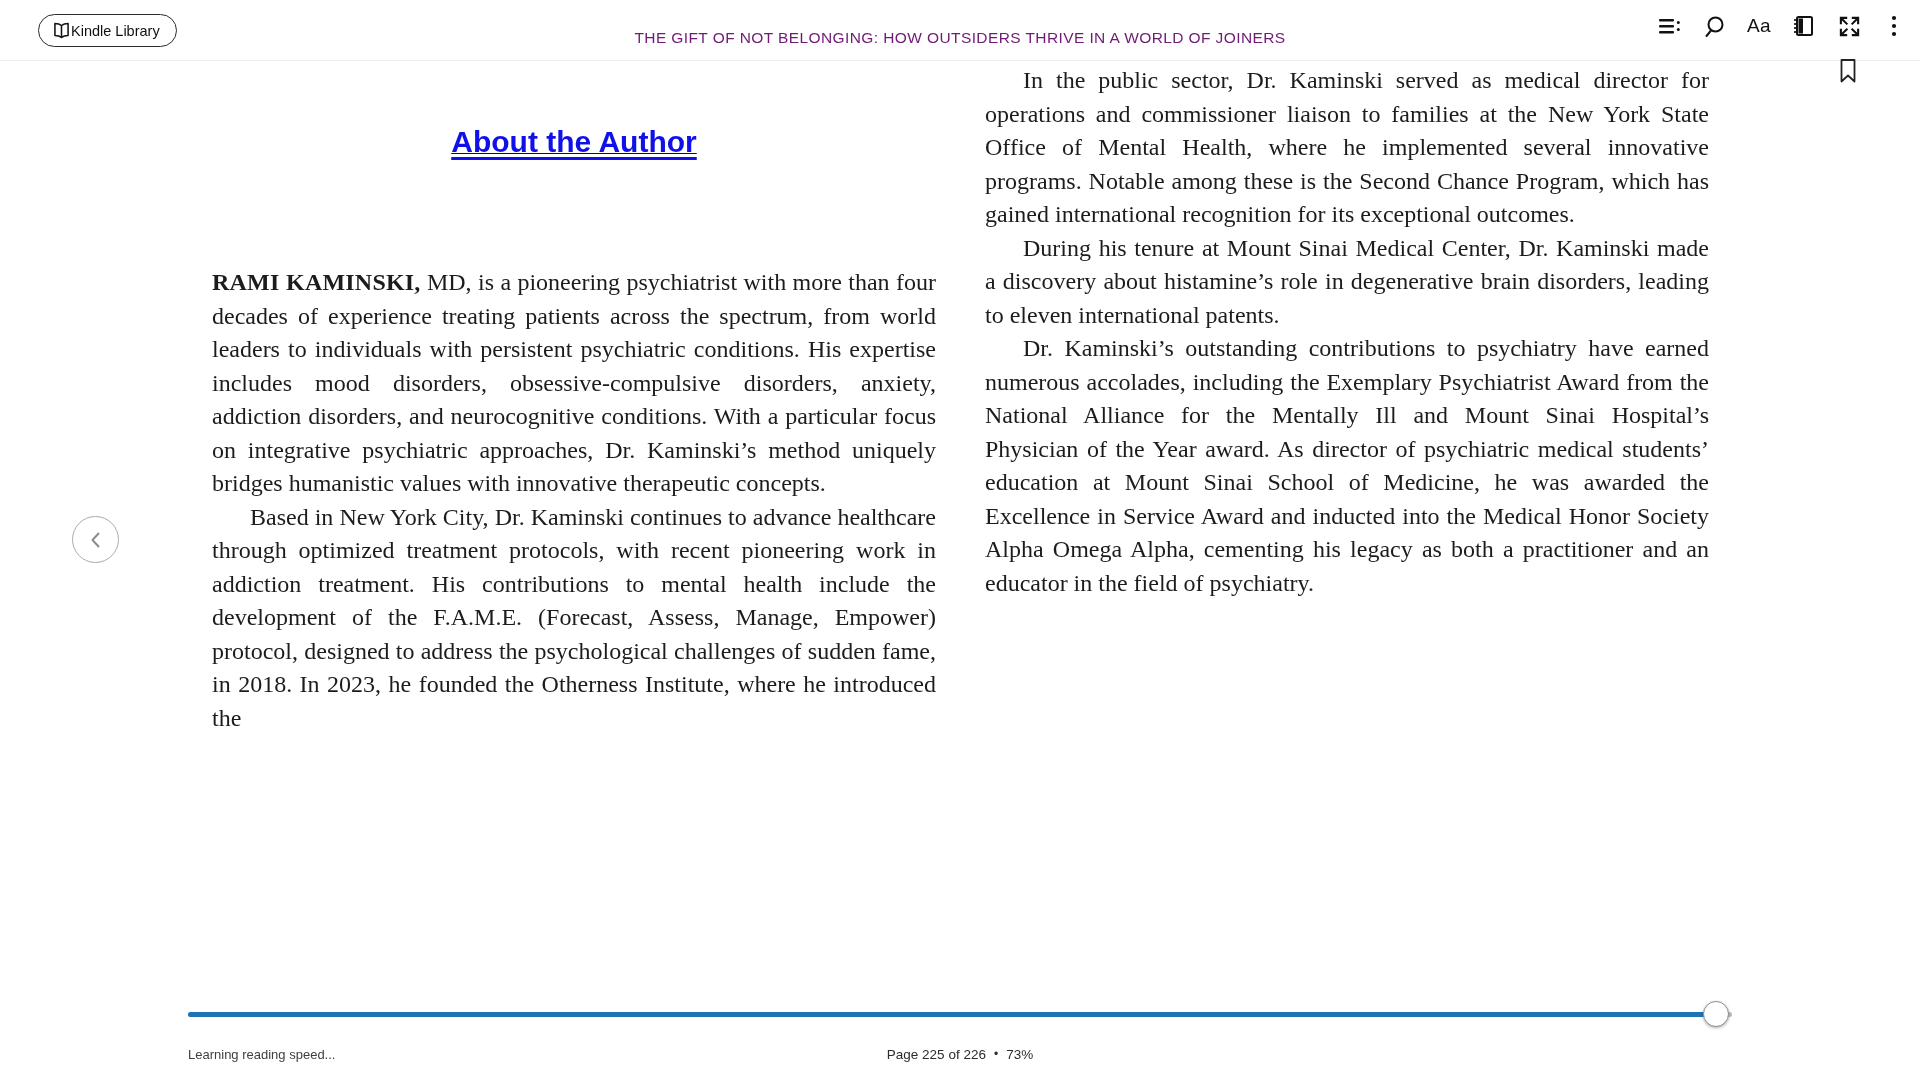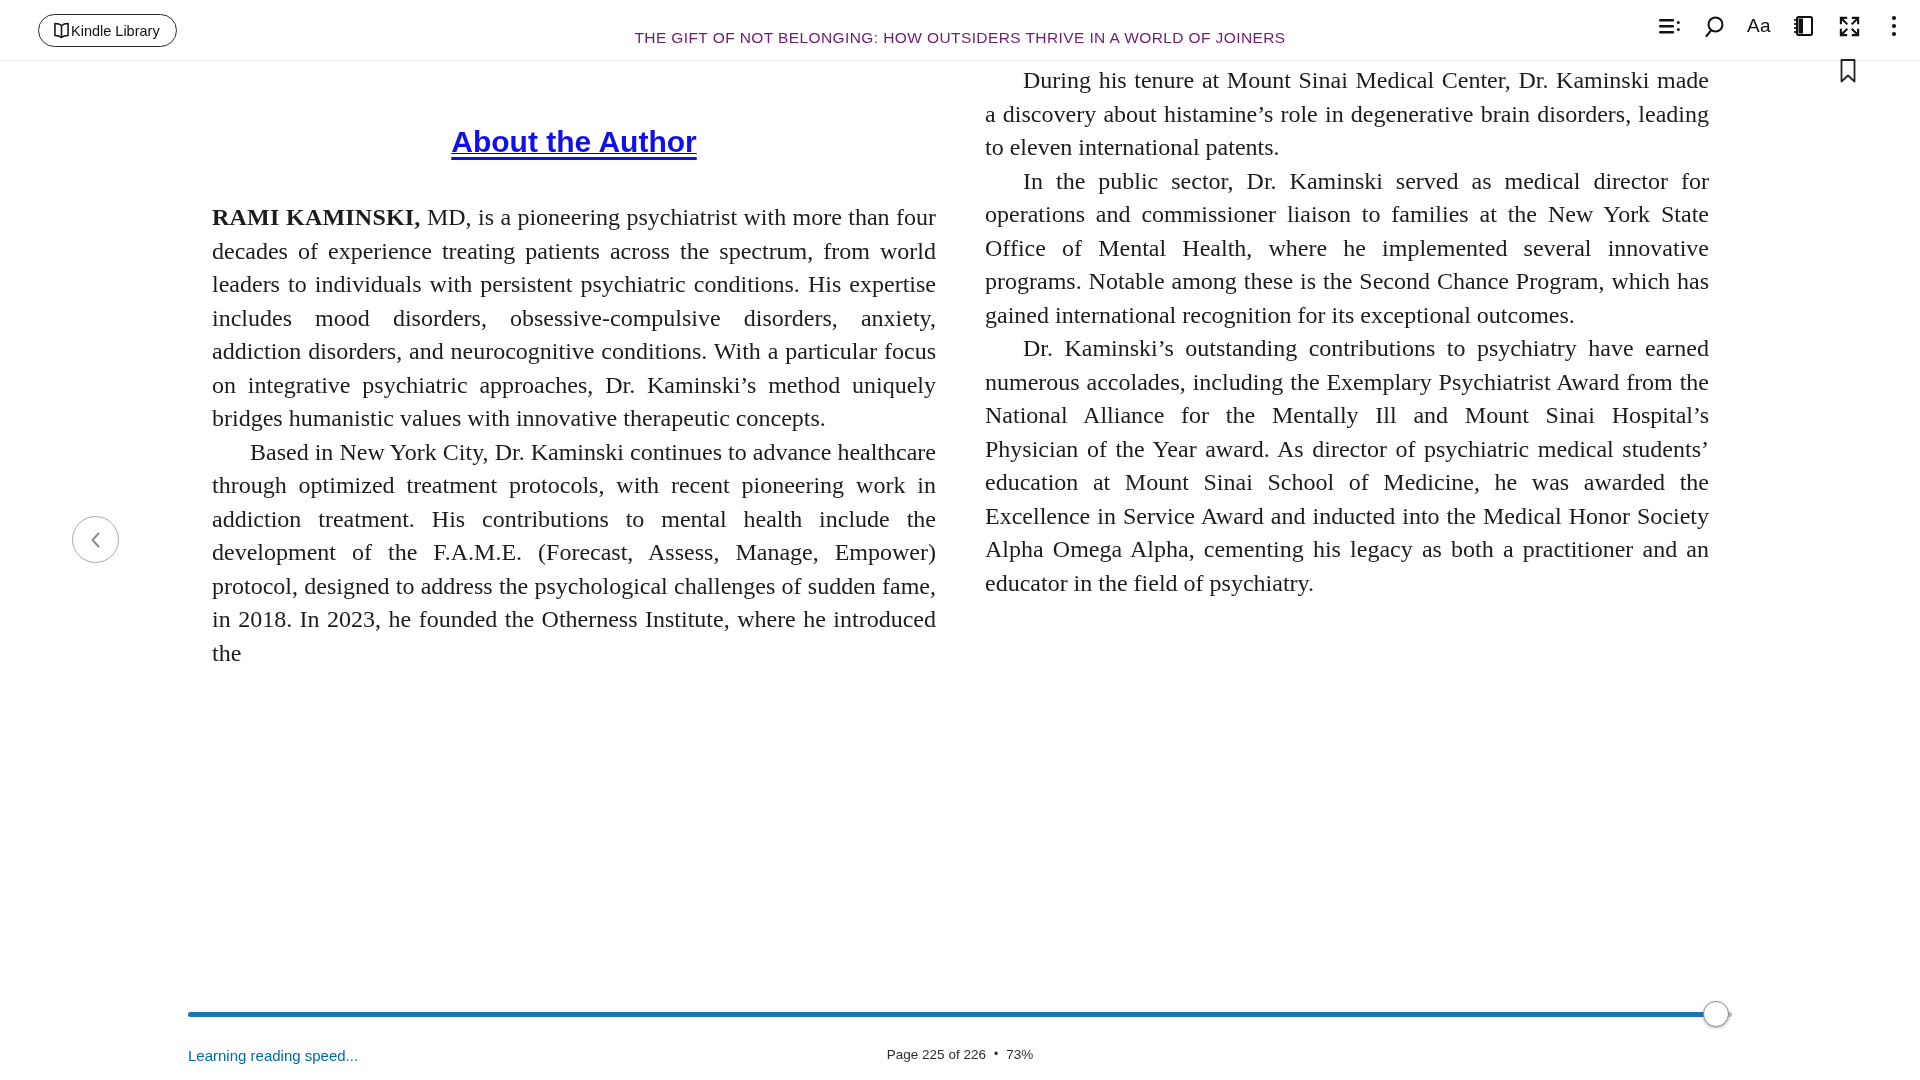--- a/index.html
+++ b/index.html
@@ -52,21 +52,21 @@
   
   .col { position: absolute; width: 724px; }
   .col-left  { left: 212px; top: 62px; }
   .col-right { left: 985px; top: 64px; }
   .heading-wrap { margin-top: 63px; text-align: center; text-decoration: underline; }
   .heading-link {
     font-family: "Liberation Sans", sans-serif;
     font-size: 30px; font-weight: 700; color: #1010e8;
     text-decoration: underline; text-underline-offset: 5px; cursor: pointer;
   }
-  .paras-left { margin-top: 42px; }
+  .paras-left { margin-top: 107px; }
   .book p {
     font-family: "Liberation Serif", serif;
     font-size: 24px; line-height: 33.5px; text-align: justify;
     color: #1c1c1c;
   }
   .book p.indent { text-indent: 38px; }
   .lead-bold { font-weight: 700; letter-spacing: 0.2px; }
 
   
   .progress-track {
@@ -74,21 +74,21 @@
     background: #bdbdbd; border-radius: 3px; cursor: pointer;
   }
   .progress-fill { height: 100%; width: 98.3%; background: #1e73b4; border-radius: 3px; }
   .progress-handle {
     position: absolute; left: 1703px; top: 1001px; width: 26px; height: 26px;
     border-radius: 50%; background: #fff; border: 1px solid #8f8f8f;
     box-shadow: 0 1px 3px rgba(0,0,0,0.3); cursor: grab;
   }
   .footer-status {
     position: absolute; left: 188px; top: 1047px;
-    font-size: 15px; color: #0369a1;
+    font-size: 13px; color: #404040;
   }
   .footer-page {
     position: absolute; left: 0; right: 0; top: 1047px; text-align: center;
     font-size: 13.5px; color: #2c2c2c;
   }
   .footer-page .dot { display: inline-block; margin: 0 8px; font-size: 12px; vertical-align: 1px; }
 
   svg { display: block; }
 </style>
 </head>
@@ -178,22 +178,22 @@
   <div class="heading-wrap">
     <a class="heading-link">About the Author</a>
   </div>
   <div class="paras-left">
     <p><span class="lead-bold">RAMI KAMINSKI,</span><span> MD, is a pioneering psychiatrist with more than four decades of experience treating patients across the spectrum, from world leaders to individuals with persistent psychiatric conditions. His expertise includes mood disorders, obsessive-compulsive disorders, anxiety, addiction disorders, and neurocognitive conditions. With a particular focus on integrative psychiatric approaches, Dr. Kaminski’s method uniquely bridges humanistic values with innovative therapeutic concepts.</span></p>
     <p class="indent">Based in New York City, Dr. Kaminski continues to advance healthcare through optimized treatment protocols, with recent pioneering work in addiction treatment. His contributions to mental health include the development of the F.A.M.E. (Forecast, Assess, Manage, Empower) protocol, designed to address the psychological challenges of sudden fame, in 2018. In 2023, he founded the Otherness Institute, where he introduced the</p>
   </div>
 </div>
 
 <div class="col col-right book">
+  <p class="indent">In the public sector, Dr. Kaminski served as medical director for operations and commissioner liaison to families at the New York State Office of Mental Health, where he implemented several innovative programs. Notable among these is the Second Chance Program, which has gained international recognition for its exceptional outcomes.</p>
   <p class="indent">During his tenure at Mount Sinai Medical Center, Dr. Kaminski made a discovery about histamine’s role in degenerative brain disorders, leading to eleven international patents.</p>
-  <p class="indent">In the public sector, Dr. Kaminski served as medical director for operations and commissioner liaison to families at the New York State Office of Mental Health, where he implemented several innovative programs. Notable among these is the Second Chance Program, which has gained international recognition for its exceptional outcomes.</p>
   <p class="indent">Dr. Kaminski’s outstanding contributions to psychiatry have earned numerous accolades, including the Exemplary Psychiatrist Award from the National Alliance for the Mentally Ill and Mount Sinai Hospital’s Physician of the Year award. As director of psychiatric medical students’ education at Mount Sinai School of Medicine, he was awarded the Excellence in Service Award and inducted into the Medical Honor Society Alpha Omega Alpha, cementing his legacy as both a practitioner and an educator in the field of psychiatry.</p>
 </div>
 
 <div class="progress-track">
   <div class="progress-fill"></div>
 </div>
 <div class="progress-handle"></div>
 
 <div class="footer-status">Learning reading speed...</div>
 

